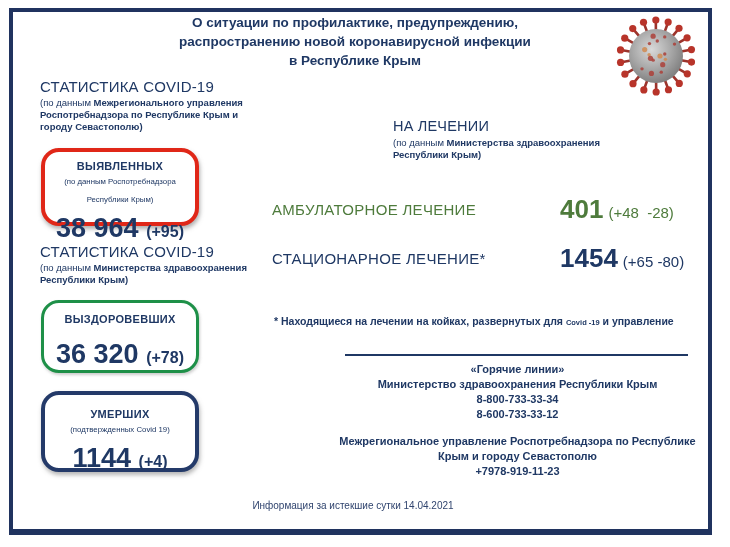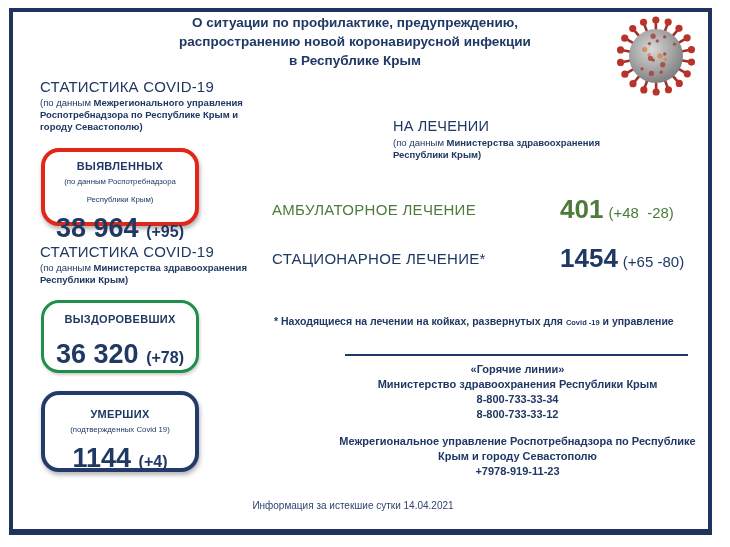--- a/index.html
+++ b/index.html
@@ -194,21 +194,21 @@
   <div class="footnote">
     <span>* Находящиеся на лечении на койках, развернутых для </span><span class="small">Covid -19</span><span> и управление</span>
   </div>
 
   <div class="sep"></div>
 
   <div class="hotlines">
     <div>«Горячие линии»</div>
     <div>Министерство здравоохранения Республики Крым</div>
     <div>8-800-733-33-34</div>
-    <div>8-800-733-33-12</div>
+    <div>8-600-733-33-12</div>
   </div>
 
   <div class="hotlines2">
     <div>Межрегиональное управление Роспотребнадзора по Республике Крым и городу Севастополю</div>
     <div>+7978-919-11-23</div>
   </div>
 
   <div class="footer-note">Информация за истекшие сутки 14.04.2021</div>
 </div>
 

